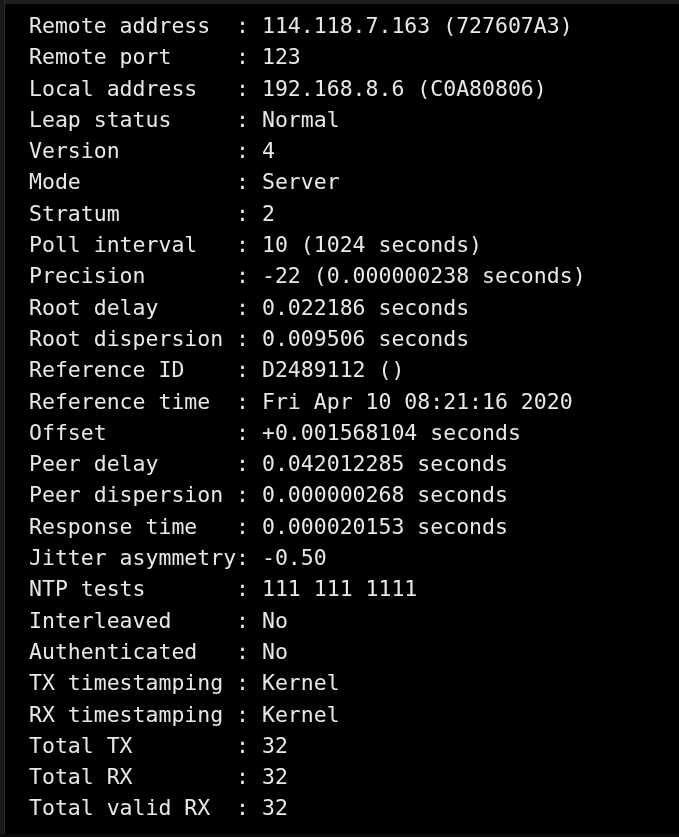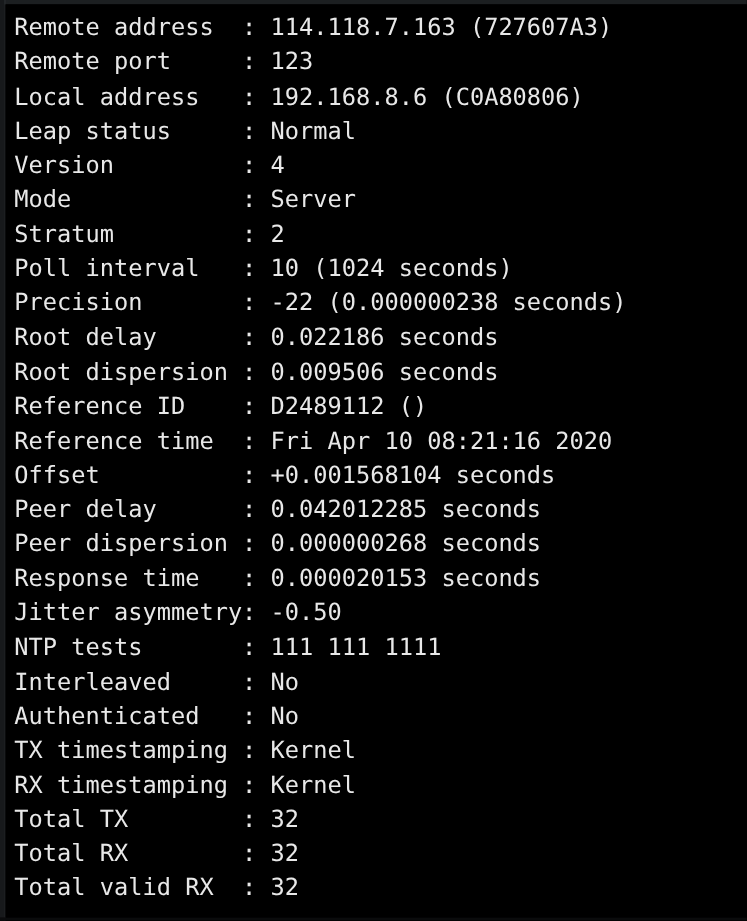--- a/index.html
+++ b/index.html
@@ -74,20 +74,21 @@
   .term-line {
     display: block;
     height: 31.3px;
     white-space: pre;
   }
 
   .field-label {
     display: inline-block;
     width: 16ch;
     white-space: pre;
+    margin-left: 16px;
   }
 
   .field-sep {
     display: inline-block;
     width: 2ch;
     white-space: pre;
   }
 
   .field-value {
     display: inline;

